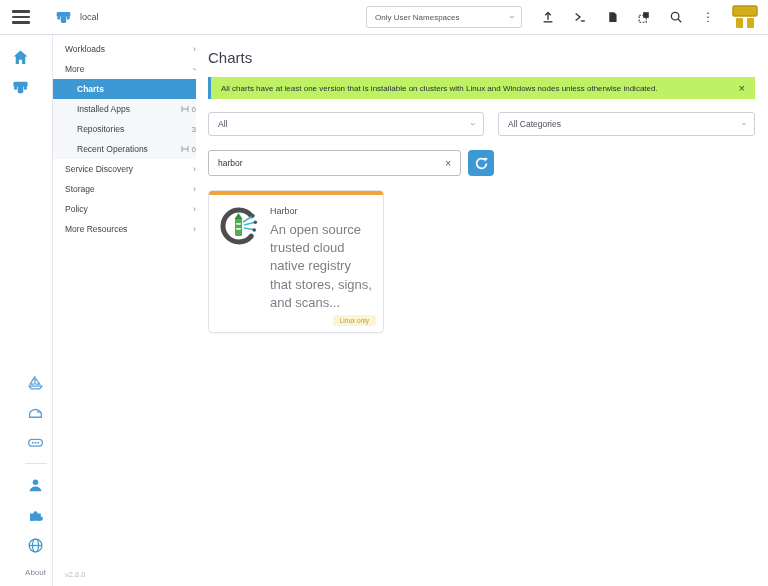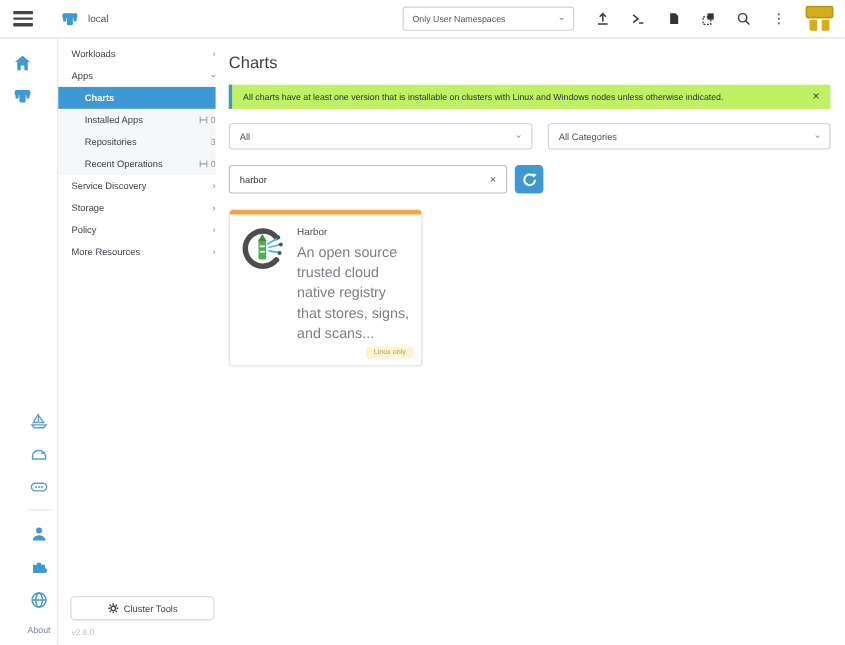--- a/index.html
+++ b/index.html
@@ -210,21 +210,21 @@
 <div class="nav">
   <div class="nav-row">
     <span>Cluster</span>
     <span class="chev">›</span>
   </div>
   <div class="nav-row">
     <span>Workloads</span>
     <span class="chev">›</span>
   </div>
   <div class="nav-row">
-    <span>Apps</span>
+    <span>More</span>
     <span class="chev chev-down">›</span>
   </div>
   <div class="nav-row nav-selected">
     <span>Charts</span>
   </div>
   <div class="nav-row nav-sub">
     <span>Installed Apps</span>
     <span class="count">
       <svg width="8" height="8" viewBox="0 0 8 8">
           <g stroke="#9aa0a8" stroke-width="1" fill="none">
@@ -265,36 +265,20 @@
   </div>
   <div class="nav-row">
     <span>Policy</span>
     <span class="chev">›</span>
   </div>
   <div class="nav-row">
     <span>More Resources</span>
     <span class="chev">›</span>
   </div>
 
-  <button class="cluster-tools-btn">
-    <svg width="10" height="10" viewBox="0 0 10 10">
-      <circle cx="5" cy="5" r="2.1" fill="none" stroke="#3e434b" stroke-width="1.3"></circle>
-      <g stroke="#3e434b" stroke-width="1.3">
-        <path d="M5 0.4 V1.9"></path>
-          <path d="M5 8.1 V9.6"></path>
-          <path d="M0.4 5 H1.9"></path>
-          <path d="M8.1 5 H9.6"></path>
-        <path d="M1.7 1.7 L2.8 2.8"></path>
-          <path d="M7.2 7.2 L8.3 8.3"></path>
-          <path d="M1.7 8.3 L2.8 7.2"></path>
-          <path d="M7.2 2.8 L8.3 1.7"></path>
-      </g>
-    </svg>
-    <span>Cluster Tools</span>
-  </button>
   <span class="version">v2.8.0</span>
 </div>
 
 <div class="main">
   <h1 class="page-title">Charts</h1>
 
   <div class="banner">
     <span>All charts have at least one version that is installable on clusters with Linux and Windows nodes unless otherwise indicated.</span>
     <span class="banner-close">×</span>
   </div>

